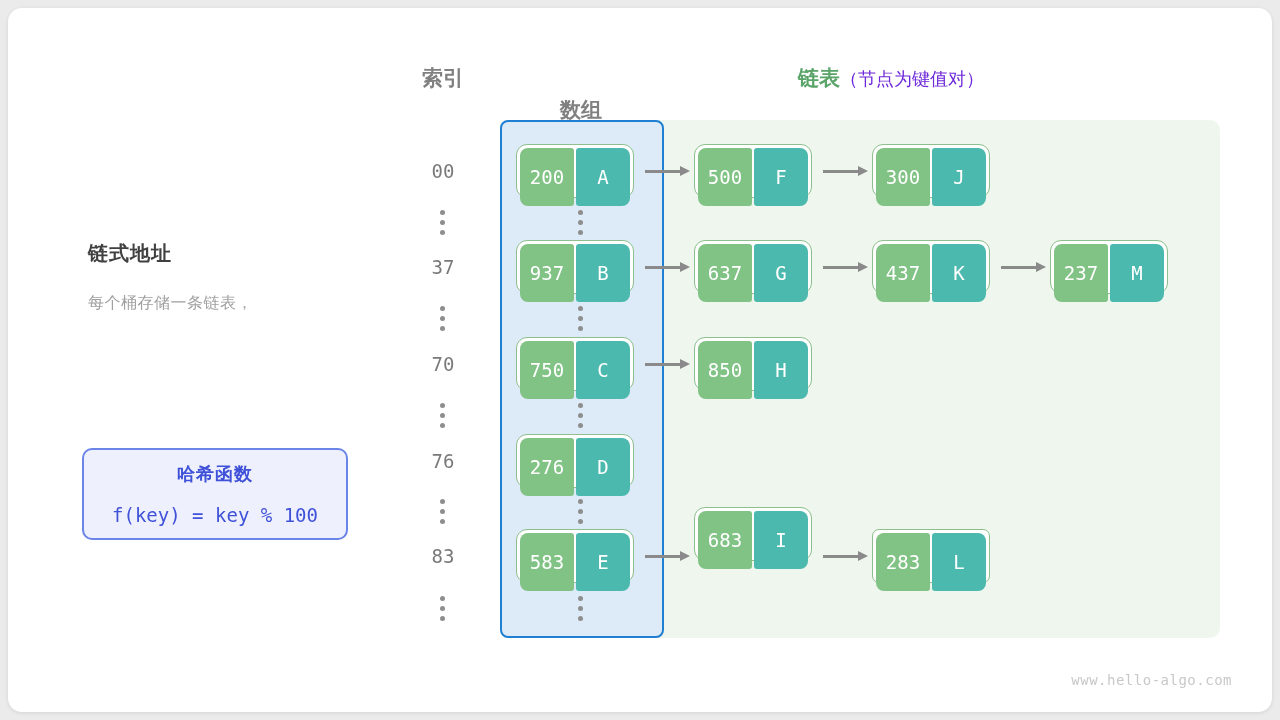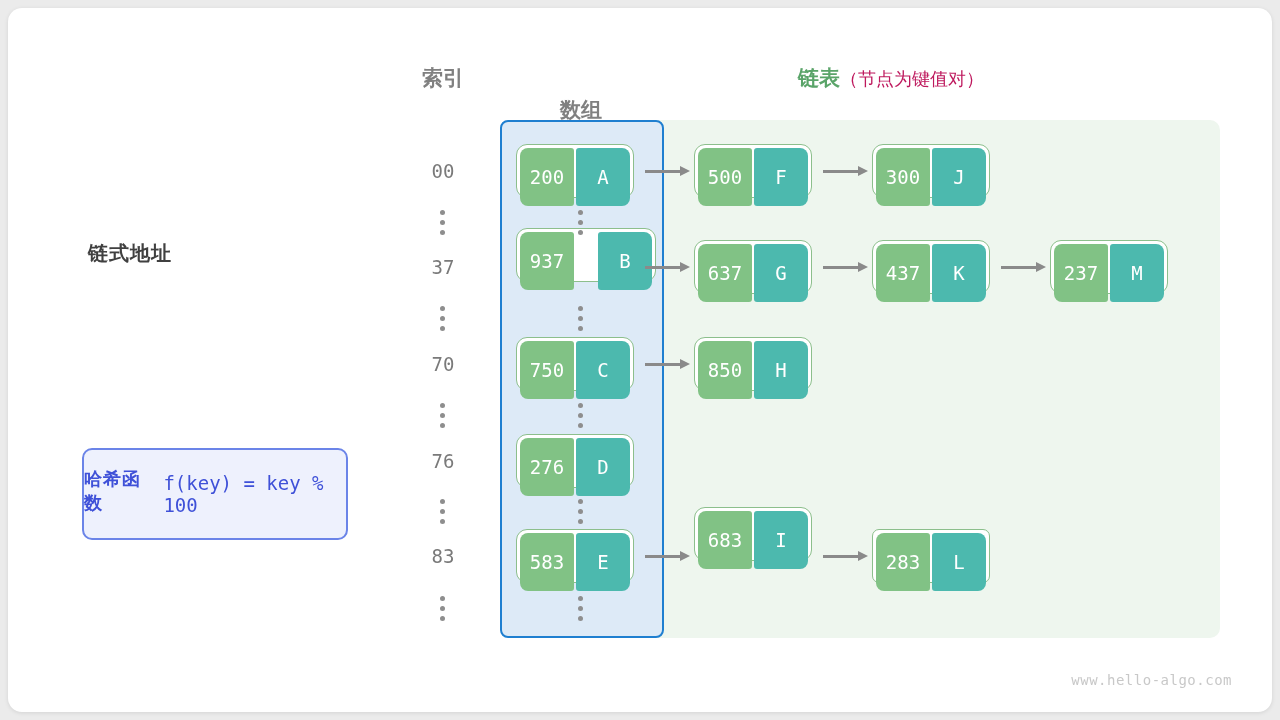--- a/index.html
+++ b/index.html
@@ -24,21 +24,21 @@
     position: absolute;
     font-size: 21px;
     font-weight: bold;
     color: #808080;
     white-space: nowrap;
   }
   #hdr-index { left: 400px; top: 56px; width: 70px; text-align: center; }
   #hdr-array { left: 528px; top: 56px; width: 90px; text-align: center; margin-top: 32px; }
   #hdr-list  { left: 790px; top: 56px; white-space: nowrap; }
   #hdr-list .green { color: #5aa469; font-weight: bold; font-size: 21px; }
-  #hdr-list .gray  { color: #be185d; font-weight: normal; font-size: 18px; }
+  #hdr-list .gray  { color: #6d28d9; font-weight: normal; font-size: 18px; }
 
   
   #desc-title {
     position: absolute; left: 80px; top: 232px;
     font-size: 20px; font-weight: bold; color: #404040;
     letter-spacing: 1px;
   }
   #desc-body {
     position: absolute; left: 80px; top: 280px;
     font-size: 16px; color: #a0a0a0; line-height: 29px;
@@ -47,21 +47,21 @@
 
   
   #hash-box {
     position: absolute;
     left: 74px; top: 440px;
     width: 266px; height: 92px;
     border: 2px solid #6b84e8;
     border-radius: 10px;
     background: #eef1fd;
     box-sizing: border-box;
-    display: flex; 
+    display: flex; flex-direction: column;
     align-items: center; justify-content: center; gap: 12px;
   }
   #hash-title {
     font-size: 18px; font-weight: bold; color: #3f51d8;
     letter-spacing: 1px; margin-bottom: 6px;
   }
   #hash-formula {
     font-family: "DejaVu Sans Mono", "Liberation Mono", monospace;
     font-size: 19px; color: #3f51d8;
   }
@@ -160,20 +160,21 @@
 <body>
 
 <div id="card">
 
   <div class="hdr" id="hdr-index">索引</div>
   <div class="hdr" id="hdr-array">数组</div>
   <div class="hdr" id="hdr-list"><span class="green">链表</span><span class="gray">（节点为键值对）</span></div>
 
   <div id="desc-title">链式地址</div>
   <div id="desc-body">
+    <div>每个桶存储一条链表，</div>
   </div>
 
   <div id="hash-box">
     <div id="hash-title">哈希函数</div>
     <div id="hash-formula">f(key) = key % 100</div>
   </div>
 
   <div id="green-region"></div>
   <div id="blue-region"></div>
 
@@ -193,21 +194,21 @@
       </div>
       <div class="arrow" style="left: 815px; top: 158px; width: 45px;">
         <div class="line" style="width: 35px;"></div>
         <div class="head" style="left: 35px;"></div>
       </div>
       <div class="node" style="left: 864px; top: 136px;">
         <div class="key">300</div>
         <div class="val">J</div>
       </div>
       <div class="idx-label" style="top: 231px;">37</div>
-      <div class="node" style="left: 508px; top: 220px; gap: 22px;">
+      <div class="node" style="left: 508px; top: 232px;">
         <div class="key">937</div>
         <div class="val">B</div>
       </div>
       <div class="arrow" style="left: 637px; top: 254px; width: 45px;">
         <div class="line" style="width: 35px;"></div>
         <div class="head" style="left: 35px;"></div>
       </div>
       <div class="node" style="left: 686px; top: 232px;">
         <div class="key">637</div>
         <div class="val">G</div>

